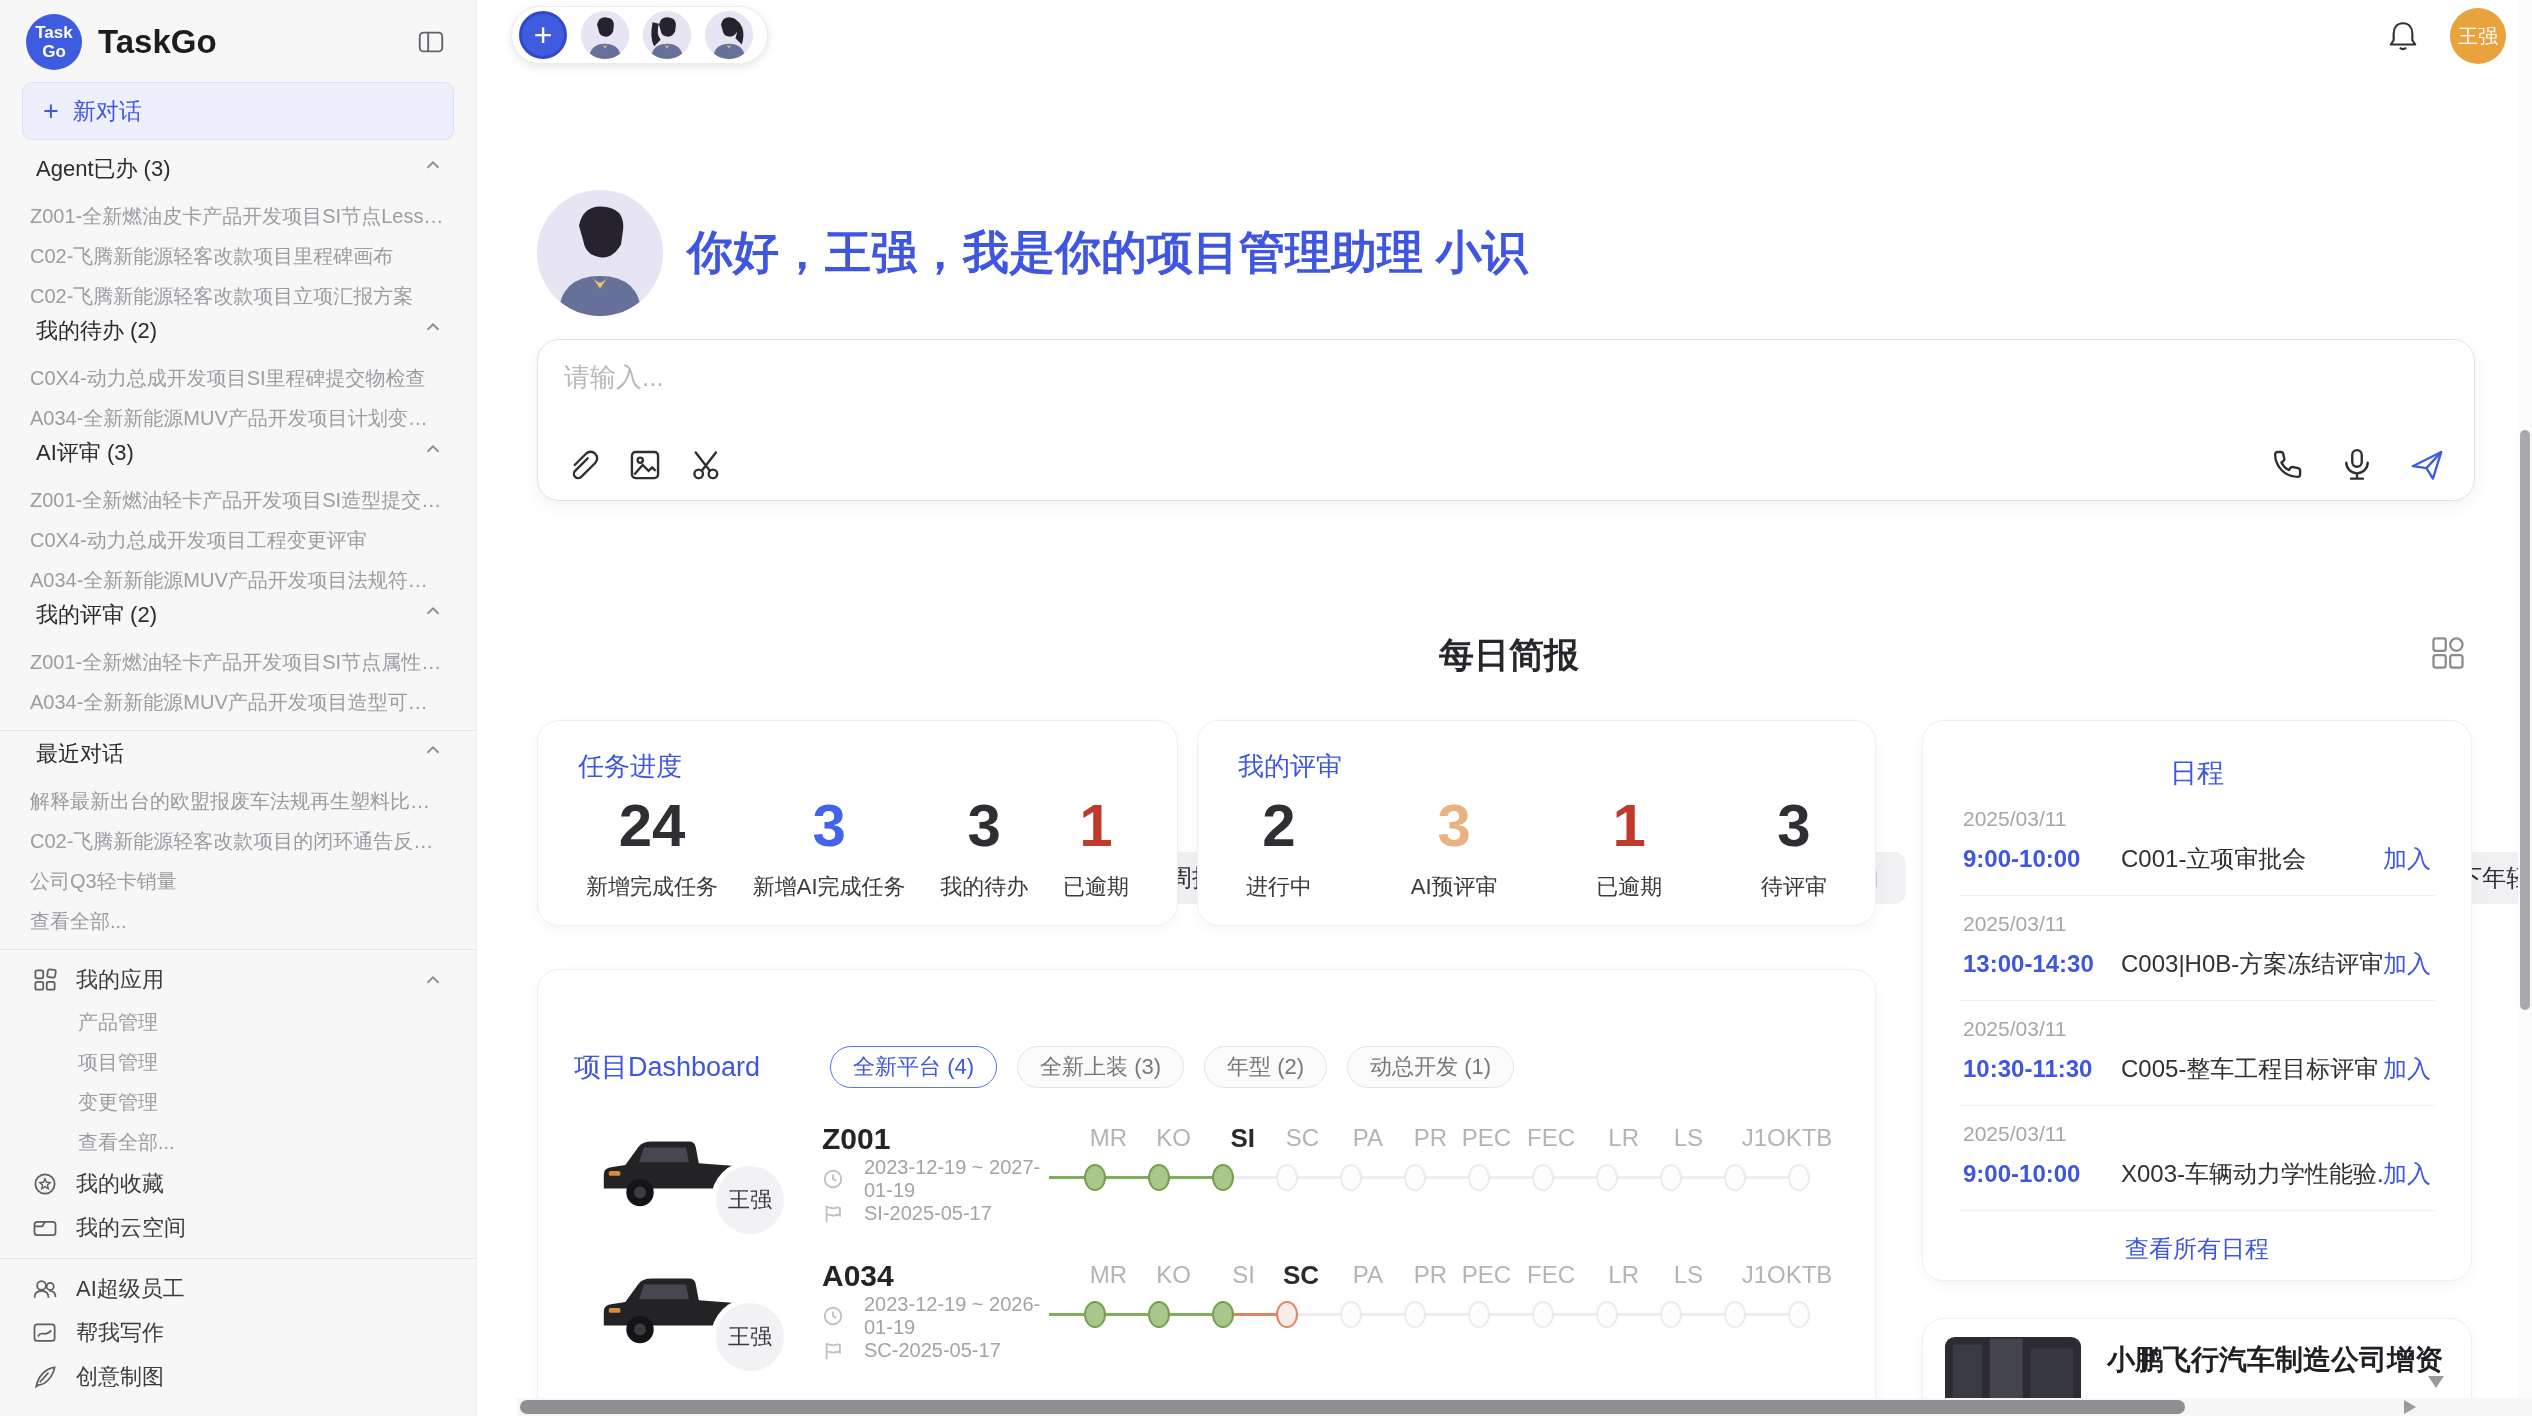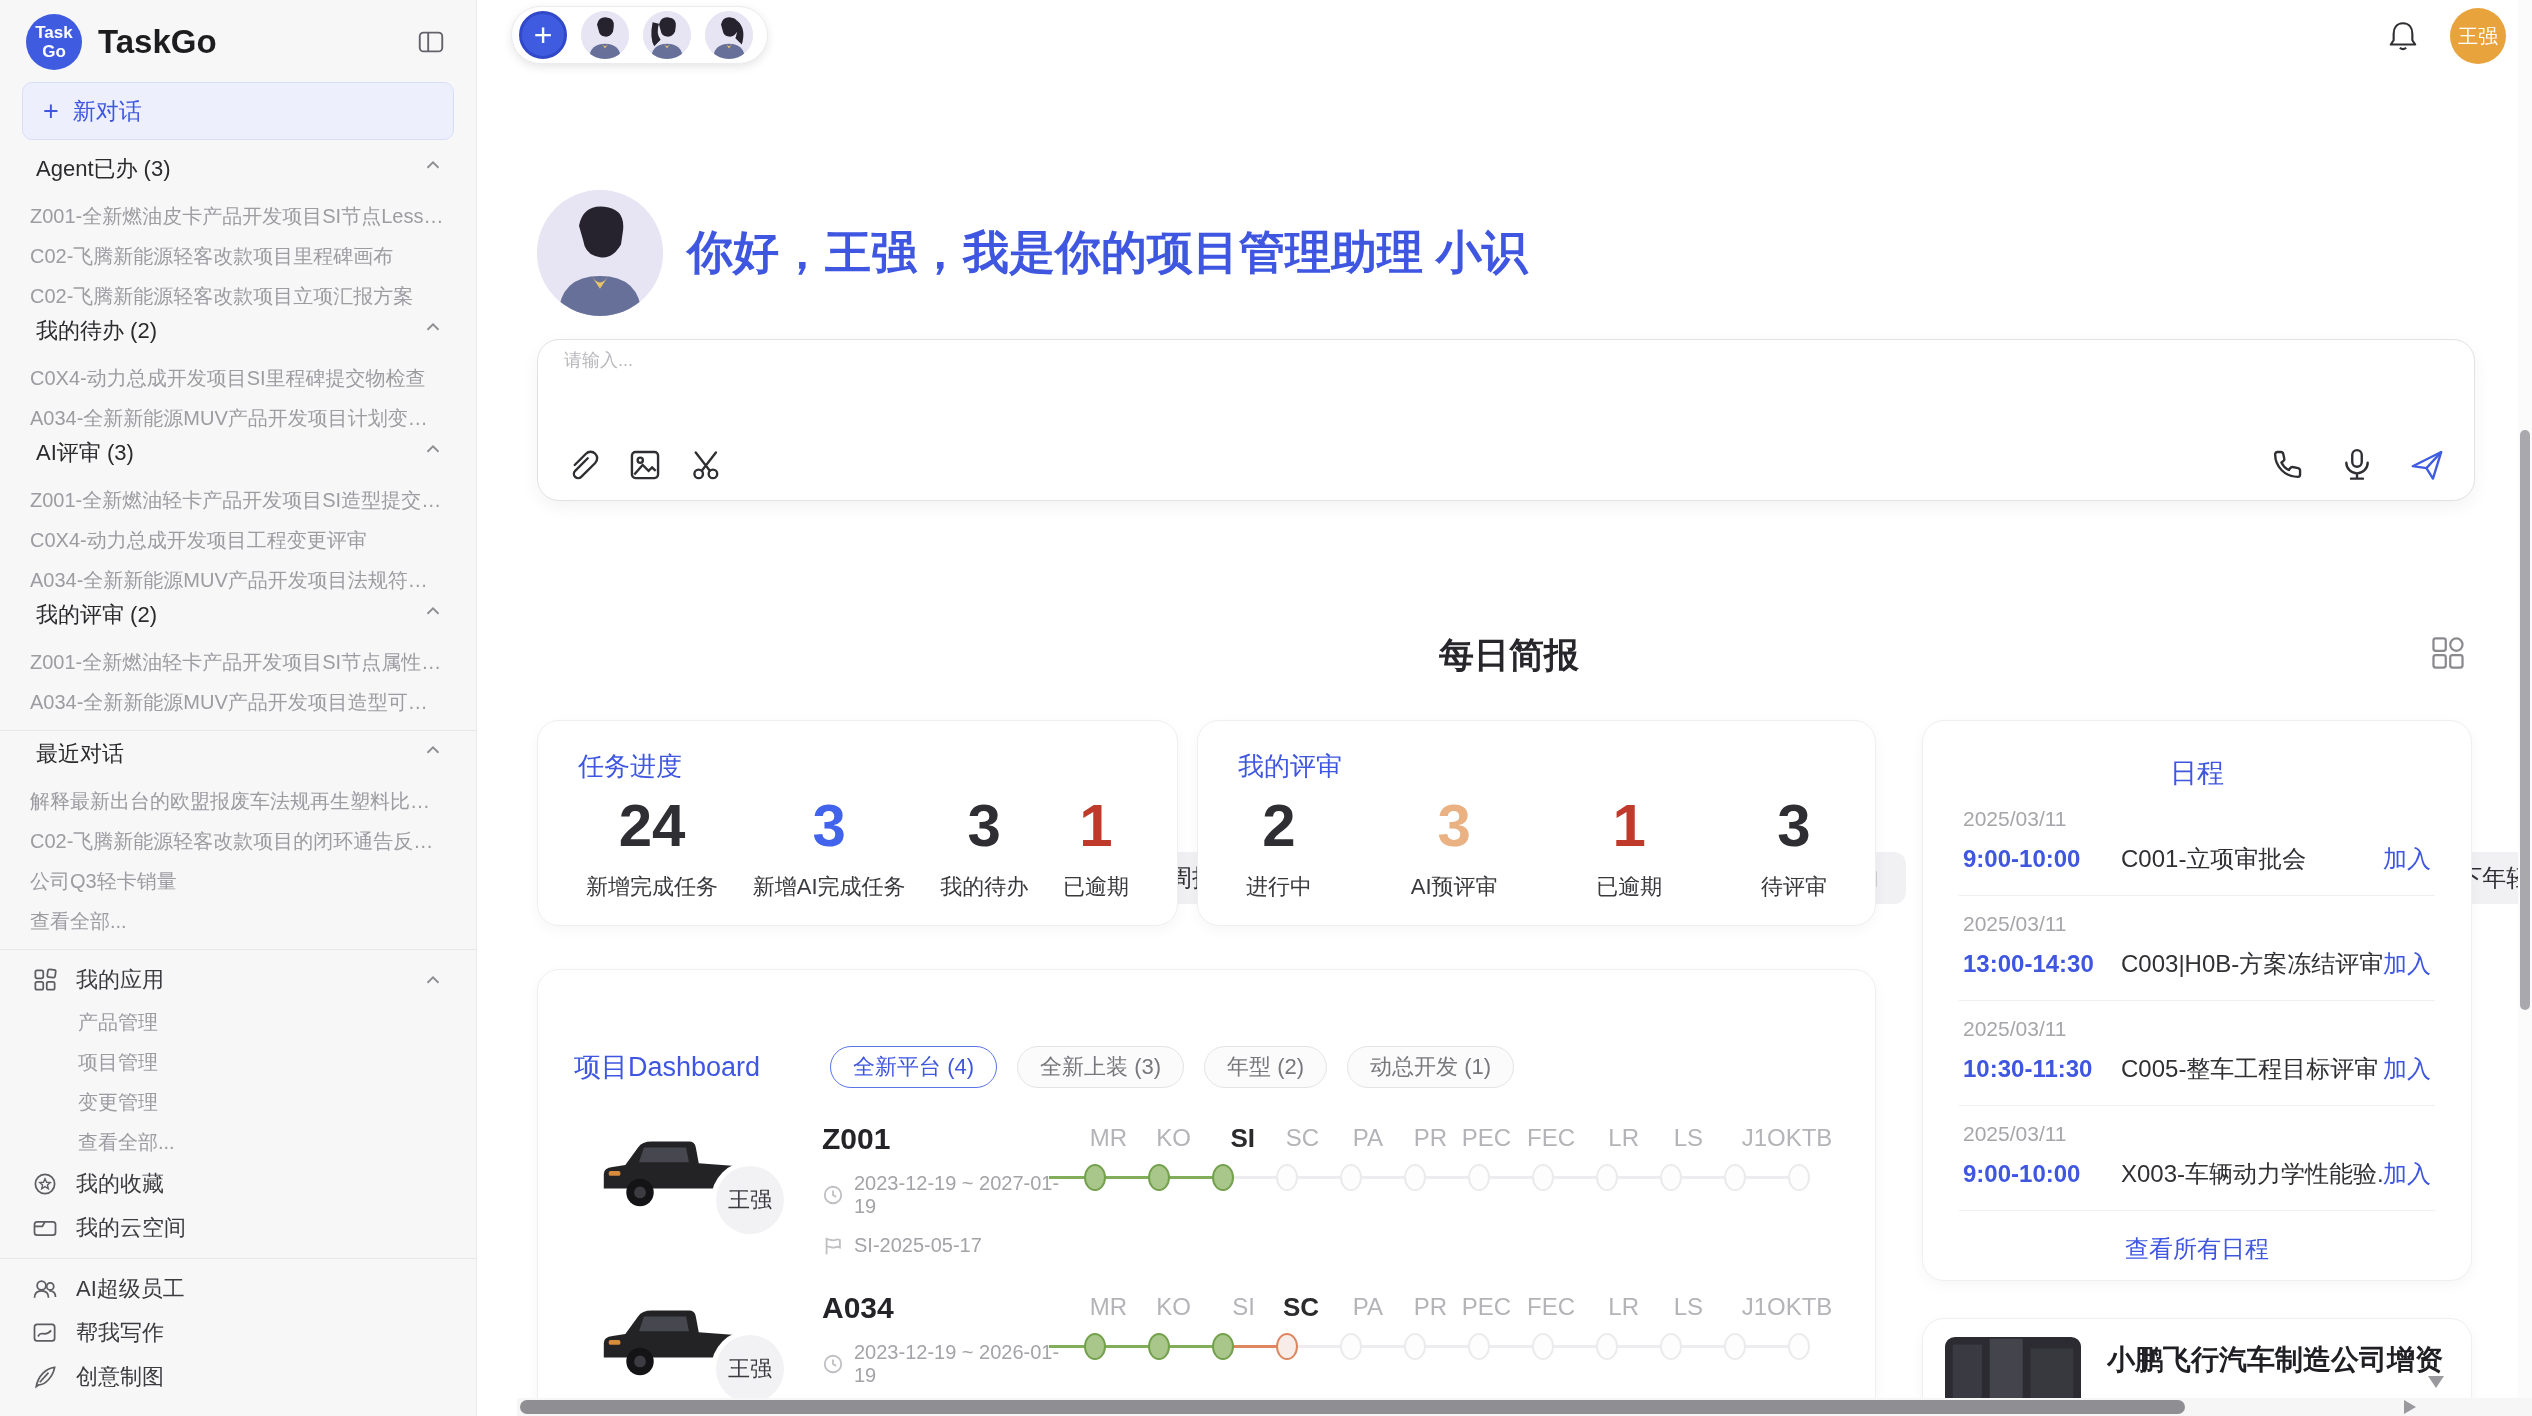--- a/index.html
+++ b/index.html
@@ -33,21 +33,21 @@
 
   .topbar-right { position:absolute; right:26px; top:8px; display:flex; align-items:center; gap:30px; }
   .bell { color:#2f2f33; display:flex; cursor:pointer; }
   .user-badge { width:56px; height:56px; border-radius:50%; background:#e8a33d; color:#fff; font-size:20px; display:flex; align-items:center; justify-content:center; cursor:pointer; }
 
   .hero { position:absolute; left:60px; top:190px; display:flex; align-items:center; }
   .hero-avatar { width:126px; height:126px; border-radius:50%; background:#e7e5f3; overflow:hidden; flex:none; }
   .hero-text { margin-left:24px; font-size:46px; font-weight:bold; color:#3f56e0; }
 
   .composer { position:absolute; left:60px; top:339px; width:1938px; height:162px; border:1px solid #e2e2e5; border-radius:22px; box-shadow:0 6px 18px rgba(0,0,0,.05); background:#fff; }
-  .composer textarea { position:absolute; left:26px; top:8px; width:1700px; height:64px; border:none; outline:none; resize:none; font-size:18px; font-family:inherit; color:#333; background:transparent; }
+  .composer textarea { position:absolute; left:26px; top:20px; width:1700px; height:64px; border:none; outline:none; resize:none; font-size:26px; font-family:inherit; color:#333; background:transparent; }
   .composer textarea::placeholder { color:#b9b9bd; }
   .comp-left { position:absolute; left:26px; bottom:16px; display:flex; gap:24px; color:#2f2f33; }
   .comp-right { position:absolute; right:28px; bottom:16px; display:flex; gap:32px; align-items:center; color:#2f2f33; }
   .ic38 { width:38px; height:38px; display:block; cursor:pointer; }
   .send { color:#3f5ce0; }
 
   .chips { position:absolute; left:60px; top:852px; width:1944px; display:flex; gap:30px; }
   .chip { height:52px; background:#f1f1f3; border-radius:12px; padding:0 28px; display:flex; align-items:center; font-size:24px; color:#2f2f33; white-space:nowrap; cursor:pointer; }
 
   .briefing-head { position:absolute; left:60px; top:632px; width:1944px; text-align:center; }
@@ -76,21 +76,21 @@
   .filters { display:flex; gap:20px; margin-left:70px; }
   .filter { height:42px; border-radius:21px; padding:0 22px; display:flex; align-items:center; font-size:22px; color:#77777c; background:#fbfbfc; border:1px solid #e4e4e7; cursor:pointer; white-space:nowrap; }
   .filter.active { color:#3f56e0; border-color:#5b74e8; background:#fff; }
 
   .proj-row { display:flex; margin-top:32px; align-items:flex-start; }
   .proj-media { width:248px; position:relative; flex:none; }
   .truck { width:186px; height:98px; margin-left:20px; display:block; }
   .owner { position:absolute; left:142px; top:46px; width:68px; height:68px; border-radius:50%; background:#f2f2f4; box-shadow:0 0 0 5px #fff; display:flex; align-items:center; justify-content:center; font-size:22px; color:#3a3a3e; z-index:3; }
   .proj-info { width:241px; padding-top:2px; flex:none; }
   .proj-code { font-size:30px; font-weight:bold; color:#242428; }
-  .proj-meta { display:flex; align-items:center; gap:10px; margin-top:16px; color:#a3a3a8; font-size:20px; }
+  .proj-meta { display:flex; align-items:center; gap:20px; color:#a3a3a8; font-size:20px; }
   .proj-meta .mic { width:22px; height:22px; color:#c0c0c4; display:flex; flex:none; }
   .timeline { position:relative; margin-top:2px; flex:1; }
   .tl-cols { display:flex; position:relative; z-index:2; }
   .tl-col { width:64px; text-align:center; }
   .tl-label { display:block; height:32px; line-height:32px; font-size:24px; color:#b4b4b8;text-align:right; }
   .tl-label.cur { color:#2b2b2e; font-weight:bold; font-size:26px; }
   .tl-dot { display:block; width:22px; height:27px; border-radius:50%; margin:10px auto 0; background:#fdfdfd; border:2px solid #ebebed; }
   .tl-dot.done { background:#a9c68b; border-color:#74a14c; }
   .tl-dot.over { background:#f7ece7; border-color:#de8660; }
   .tl-line { position:absolute; top:54px; height:3px; z-index:1; }

